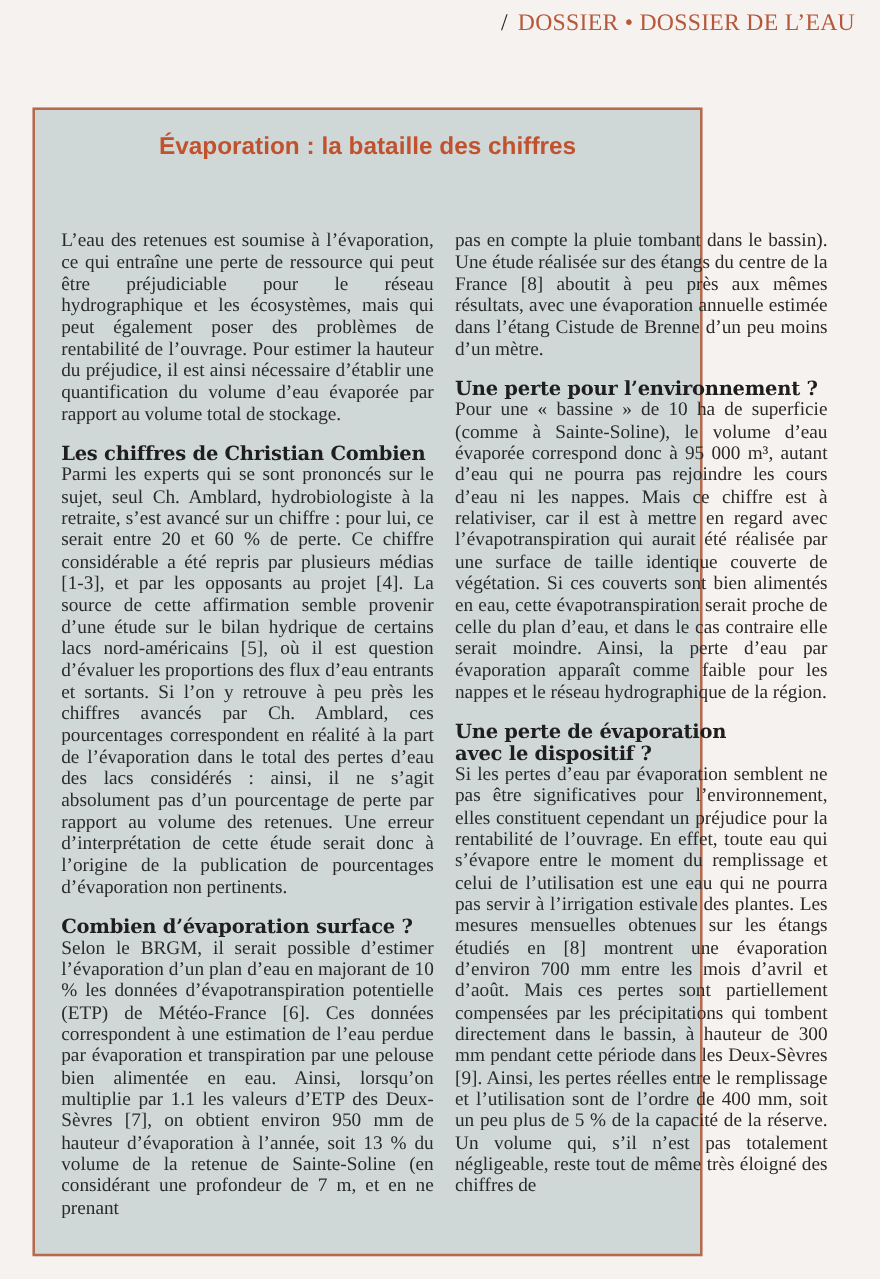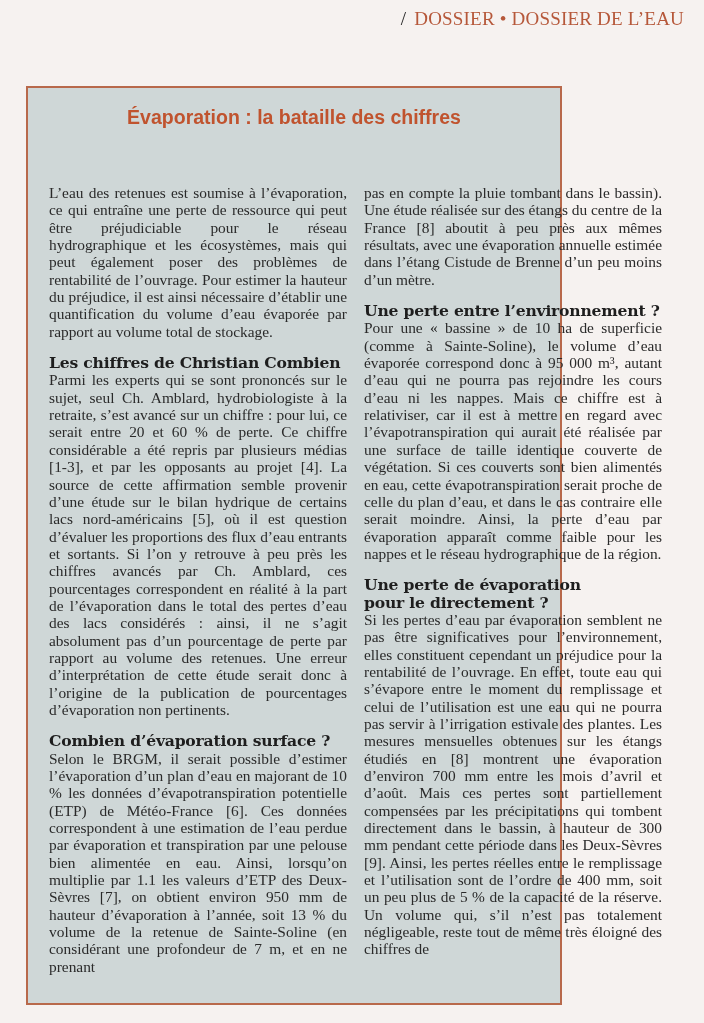--- a/index.html
+++ b/index.html
@@ -65,20 +65,20 @@
     <h2>Les chiffres de Christian Combien</h2>
     <p>Parmi les experts qui se sont prononcés sur le sujet, seul Ch. Amblard, hydrobiologiste à la retraite, s’est avancé sur un chiffre : pour lui, ce serait entre 20 et 60 % de perte. Ce chiffre considérable a été repris par plusieurs médias [1-3], et par les opposants au projet [4]. La source de cette affirmation semble provenir d’une étude sur le bilan hydrique de certains lacs nord-américains [5], où il est question d’évaluer les proportions des flux d’eau entrants et sortants. Si l’on y retrouve à peu près les chiffres avancés par Ch. Amblard, ces pourcentages correspondent en réalité à la part de l’évaporation dans le total des pertes d’eau des lacs considérés : ainsi, il ne s’agit absolument pas d’un pourcentage de perte par rapport au volume des retenues. Une erreur d’interprétation de cette étude serait donc à l’origine de la publication de pourcentages d’évaporation non pertinents.</p>
     <div class="gap-sm"></div>
     <h2>Combien d’évaporation surface ?</h2>
     <p>Selon le BRGM, il serait possible d’estimer l’évaporation d’un plan d’eau en majorant de 10 % les données d’évapotranspiration potentielle (ETP) de Météo-France [6]. Ces données correspondent à une estimation de l’eau perdue par évaporation et transpiration par une pelouse bien alimentée en eau. Ainsi, lorsqu’on multiplie par 1.1 les valeurs d’ETP des Deux-Sèvres [7], on obtient environ 950 mm de hauteur d’évaporation à l’année, soit 13 % du volume de la retenue de Sainte-Soline (en considérant une profondeur de 7 m, et en ne prenant</p>
   </div>
 
   <div class="col right">
     <p>pas en compte la pluie tombant dans le bassin). Une étude réalisée sur des étangs du centre de la France [8] aboutit à peu près aux mêmes résultats, avec une évaporation annuelle estimée dans l’étang Cistude de Brenne d’un peu moins d’un mètre.</p>
     <div class="gap-sm"></div>
-    <h2>Une perte entre l’environnement ?</h2>
+    <h2>Une perte pour l’environnement ?</h2>
     <p>Pour une « bassine » de 10 ha de superficie (comme à Sainte-Soline), le volume d’eau évaporée correspond donc à 95 000 m³, autant d’eau qui ne pourra pas rejoindre les cours d’eau ni les nappes. Mais ce chiffre est à relativiser, car il est à mettre en regard avec l’évapotranspiration qui aurait été réalisée par une surface de taille identique couverte de végétation. Si ces couverts sont bien alimentés en eau, cette évapotranspiration serait proche de celle du plan d’eau, et dans le cas contraire elle serait moindre. Ainsi, la perte d’eau par évaporation apparaît comme faible pour les nappes et le réseau hydrographique de la région.</p>
     <div class="gap-sm"></div>
     <h2>Une perte de évaporation</h2>
-    <h2>pour le directement ?</h2>
+    <h2>avec le dispositif ?</h2>
     <p>Si les pertes d’eau par évaporation semblent ne pas être significatives pour l’environnement, elles constituent cependant un préjudice pour la rentabilité de l’ouvrage. En effet, toute eau qui s’évapore entre le moment du remplissage et celui de l’utilisation est une eau qui ne pourra pas servir à l’irrigation estivale des plantes. Les mesures mensuelles obtenues sur les étangs étudiés en [8] montrent une évaporation d’environ 700 mm entre les mois d’avril et d’août. Mais ces pertes sont partiellement compensées par les précipitations qui tombent directement dans le bassin, à hauteur de 300 mm pendant cette période dans les Deux-Sèvres [9]. Ainsi, les pertes réelles entre le remplissage et l’utilisation sont de l’ordre de 400 mm, soit un peu plus de 5 % de la capacité de la réserve. Un volume qui, s’il n’est pas totalement négligeable, reste tout de même très éloigné des chiffres de</p>
   </div>
 </div>
 
 </body></html>

